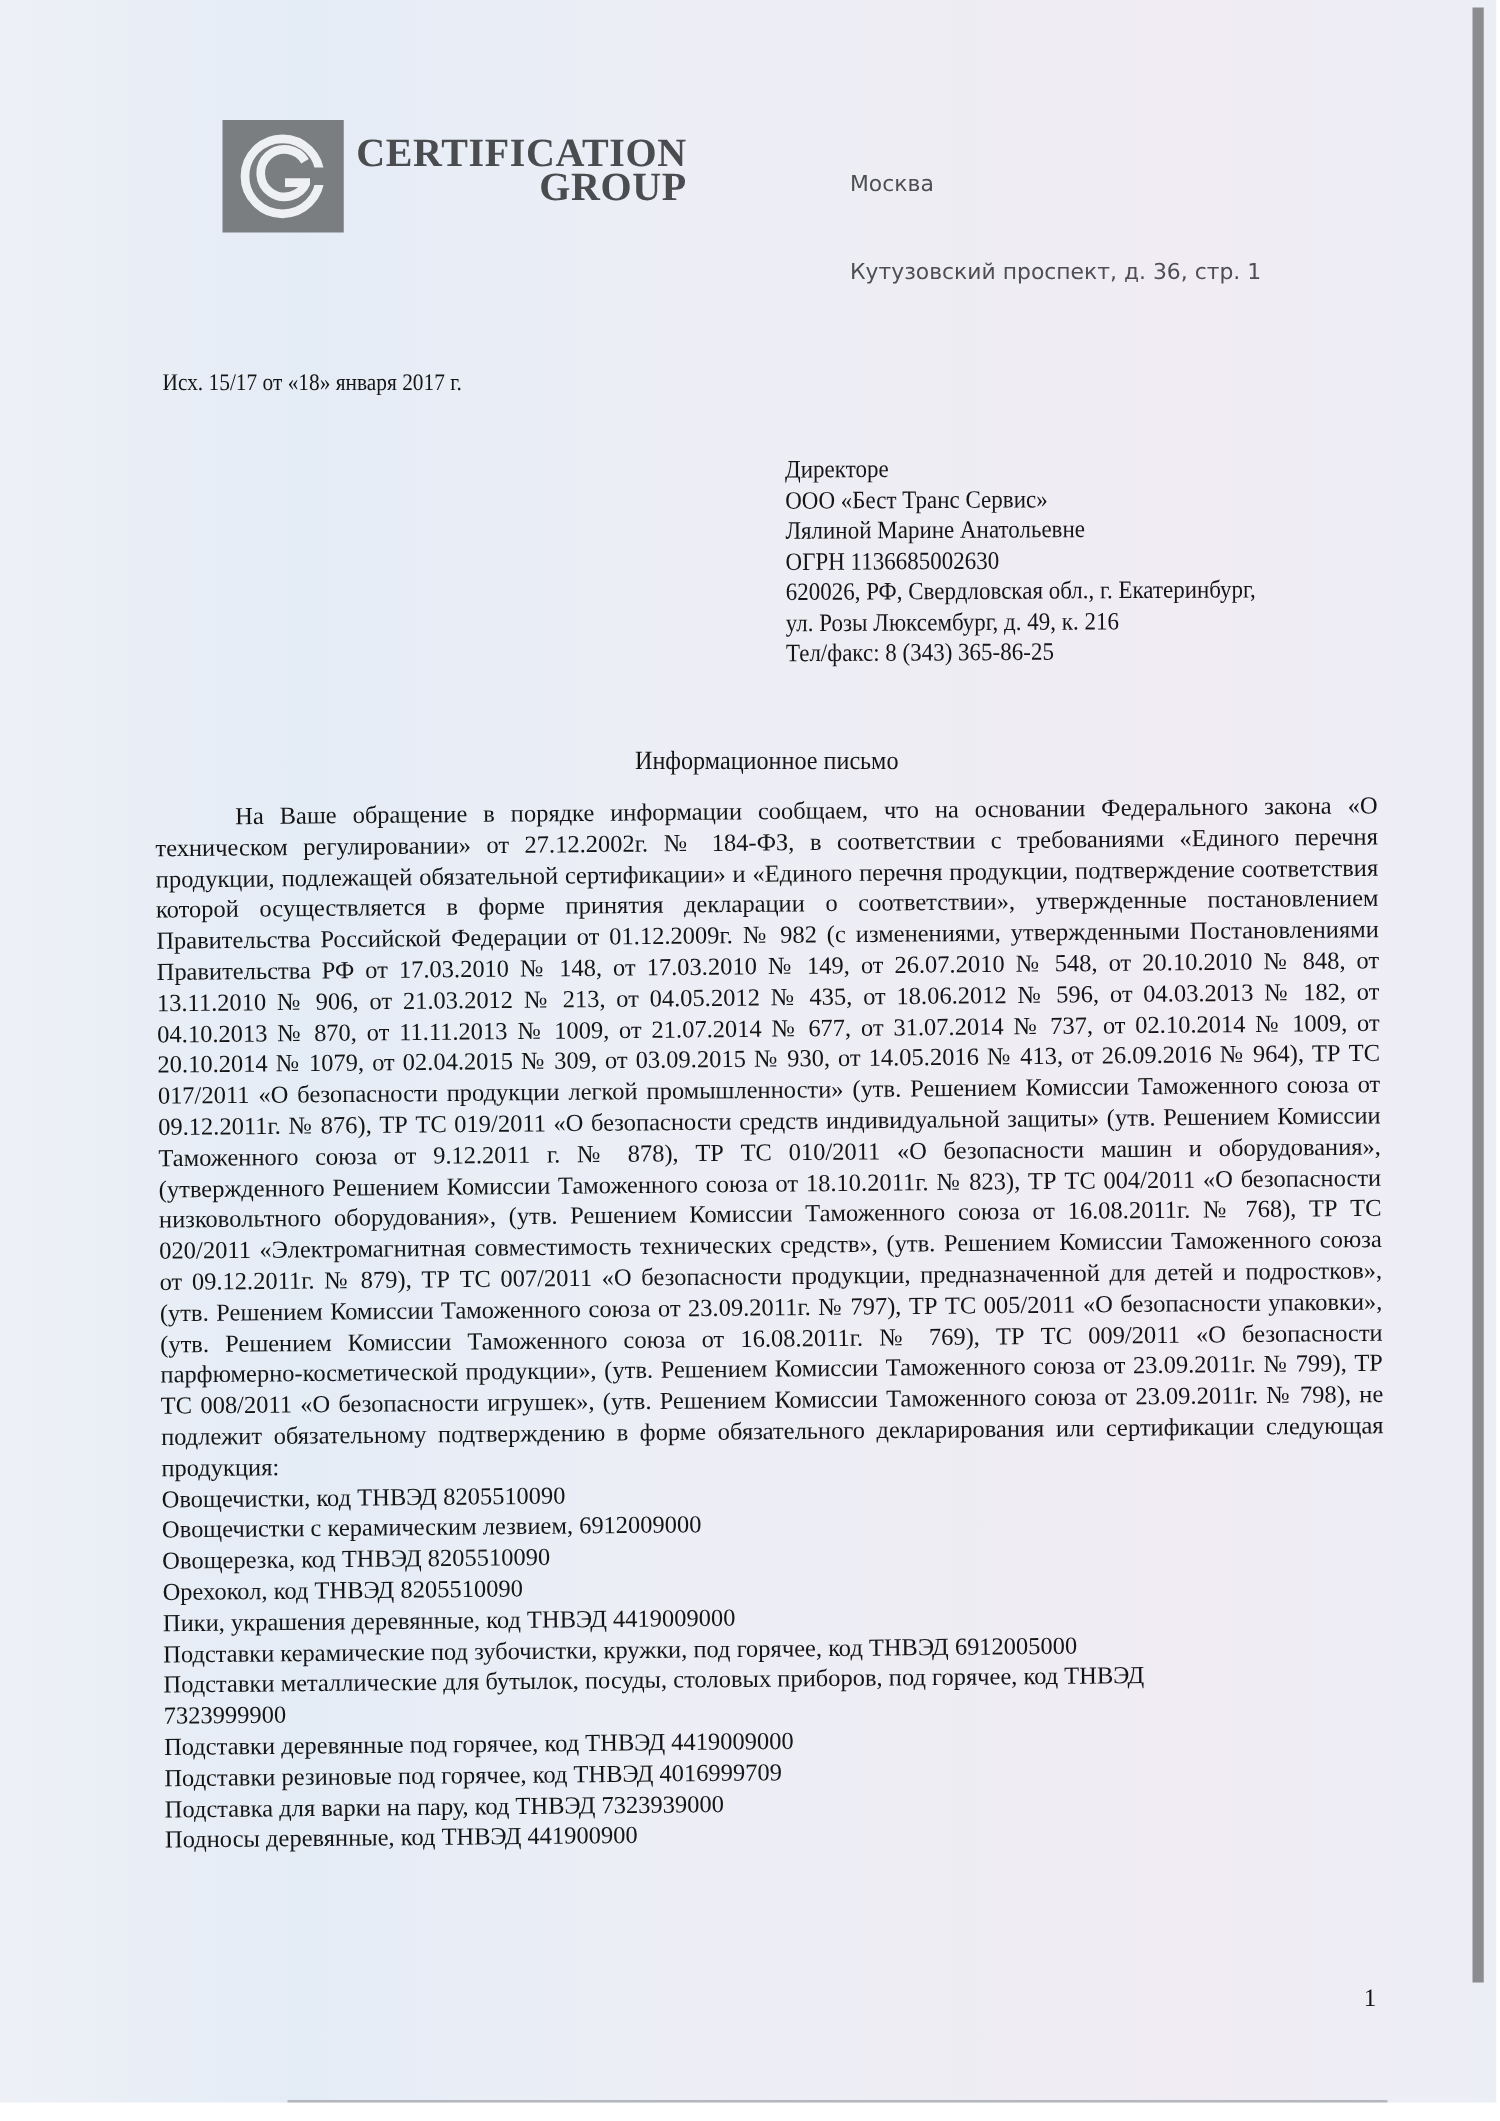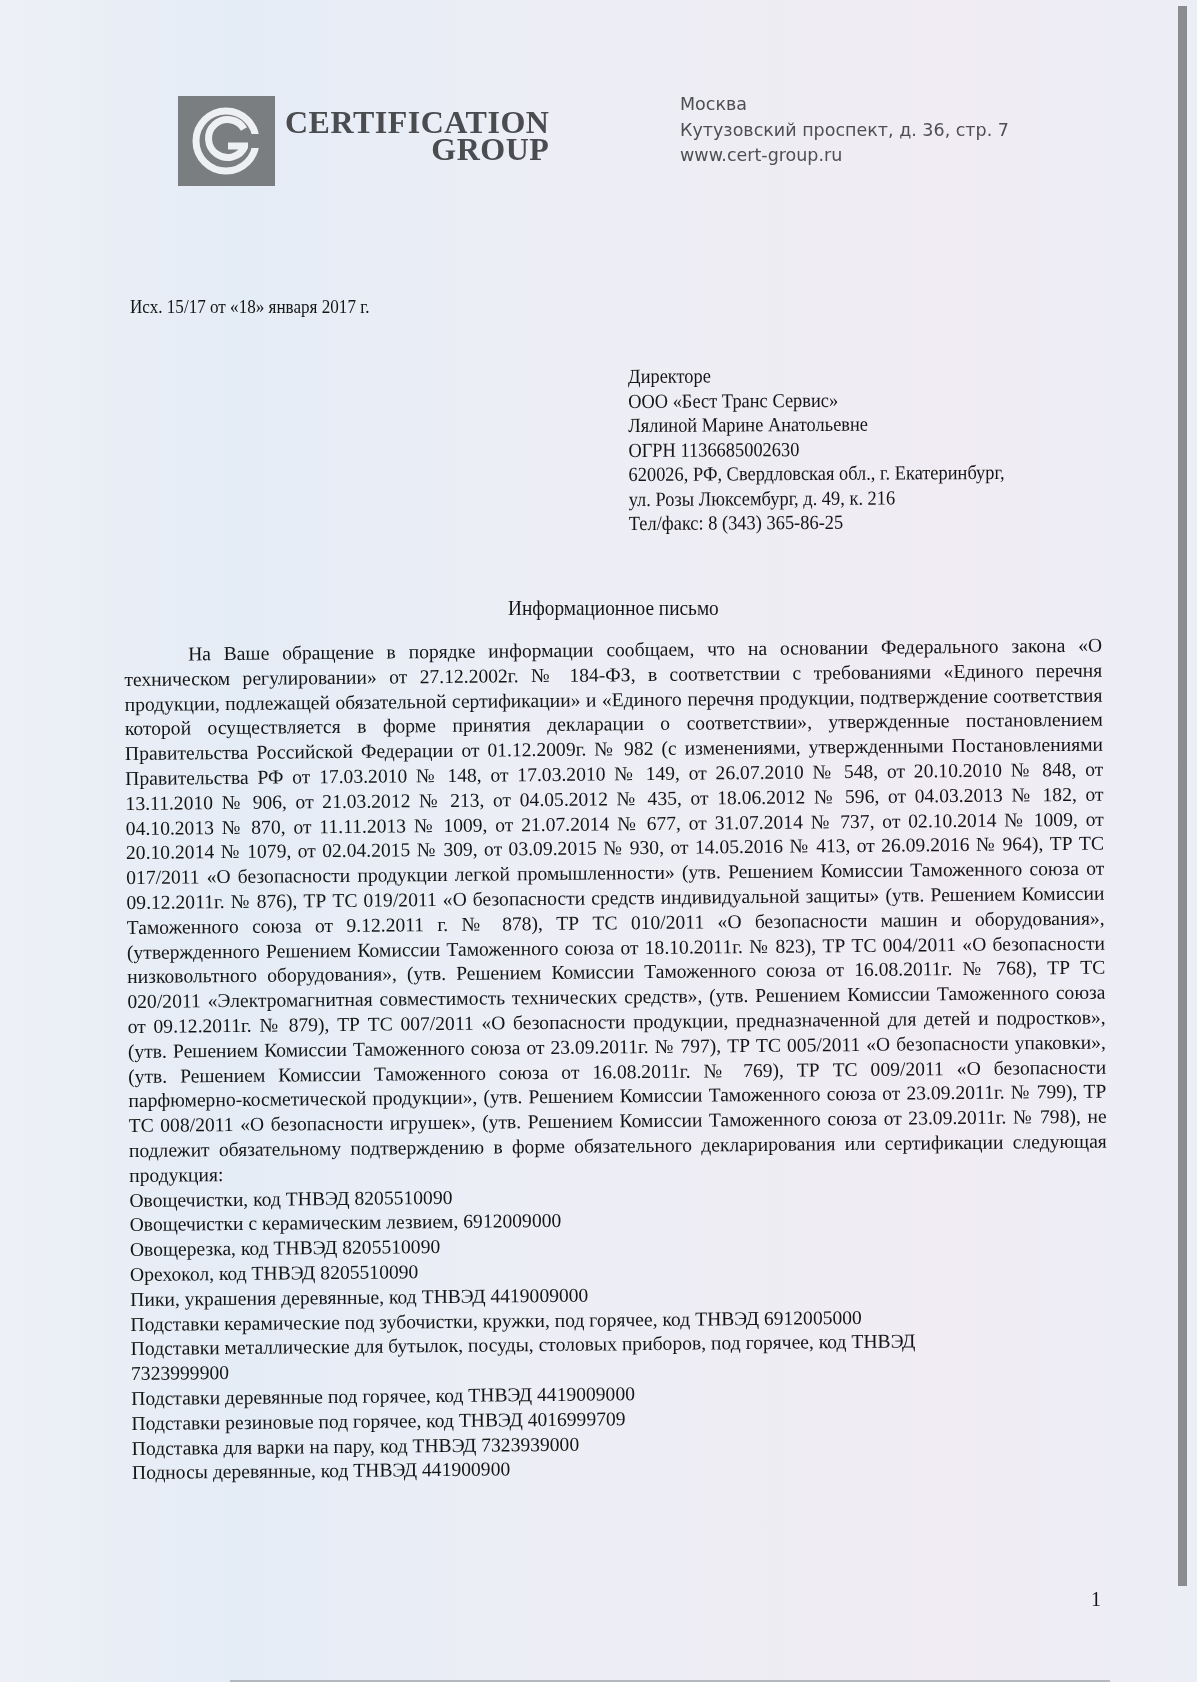--- a/index.html
+++ b/index.html
@@ -30,21 +30,21 @@
     .brand {
       position: absolute; left: 285px; top: 109px;
       font-family: Liberation Serif, serif; font-weight: bold; color: #4a4c4f;
       font-size: 32px; line-height: 27px; letter-spacing: 0.5px; text-align: right;
     }
     .contacts {
       position: absolute; left: 680px; top: 92px;
       font-family: "DejaVu Sans", sans-serif; color: #4d4f52;
       font-size: 17.5px; line-height: 25.5px;
     }
-    .contacts div { white-space: nowrap; }
+    .contacts div { white-space: nowrap; margin-top: 44px; }
     
     .ref {
       position: absolute; left: 130px; top: 296px; font-size: 19px; white-space: nowrap;
       transform: scaleX(0.9); transform-origin: left;
     }
     
     .addressee {
       position: absolute; left: 628px; top: 364px; font-size: 20px; line-height: 24.5px;
       transform: scaleX(0.92) rotate(-0.3deg); transform-origin: left top;
     }
@@ -81,22 +81,21 @@
       <rect x="70" y="38" width="20" height="14" fill="#7b7e80"></rect>
     </svg>
   </div>
   <div class="brand">
     <div>CERTIFICATION</div>
     <div>GROUP</div>
   </div>
 
   <div class="contacts">
     <div>Москва</div>
-    <div>Кутузовский проспект, д. 36, стр. 7</div>
-    <div>www.cert-group.ru</div>
+    <div>Кутузовский проспект, д. 36, стр. 1</div>
   </div>
 
   <div class="ref">Исх. 15/17 от «18» января 2017 г.</div>
 
   <div class="addressee">
     <div>Директоре</div>
     <div>ООО «Бест Транс Сервис»</div>
     <div>Лялиной Марине Анатольевне</div>
     <div>ОГРН 1136685002630</div>
     <div>620026, РФ, Свердловская обл., г. Екатеринбург,</div>

